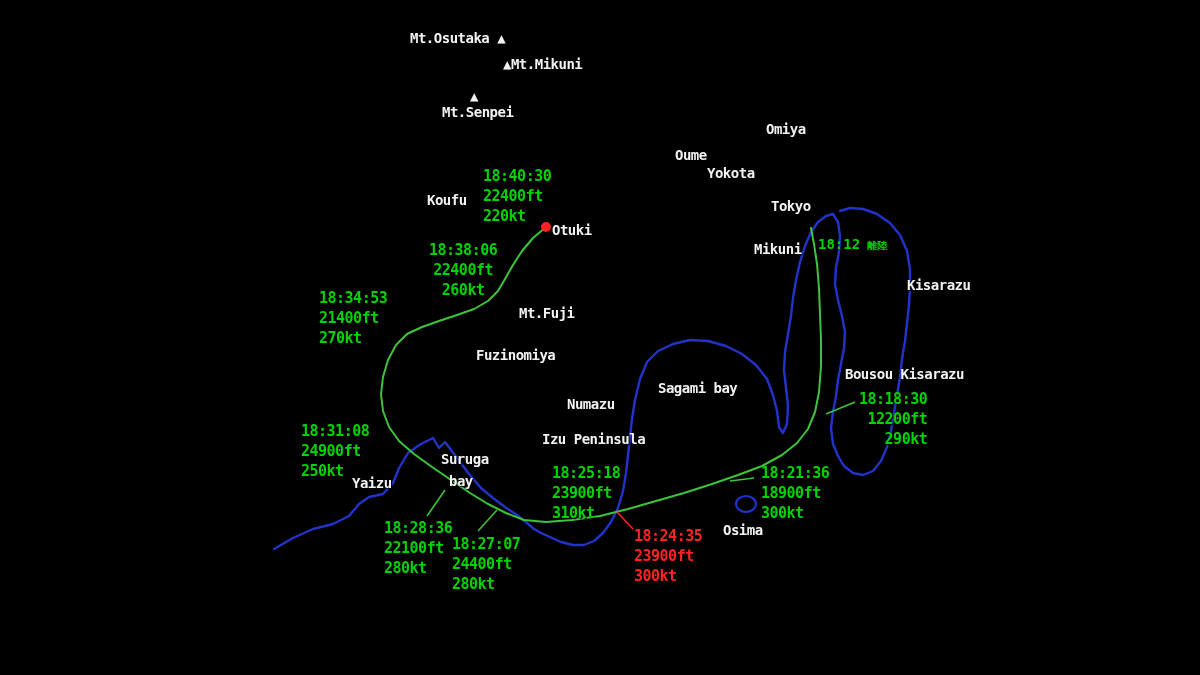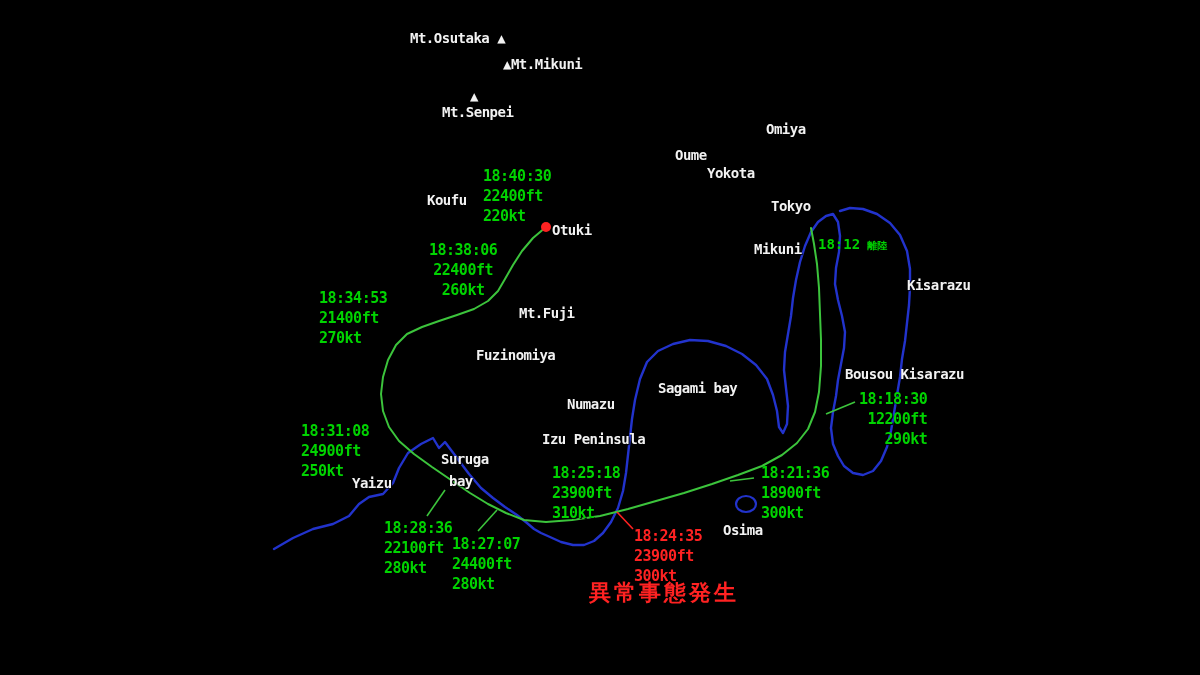--- a/index.html
+++ b/index.html
@@ -137,14 +137,13 @@
         <div>18:24:35</div>
         <div>23900ft</div>
         <div>300kt</div>
       </div>
     </div>
 
   <div class="takeoff" id="takeoff" style="left: 777px; top: 236px;">
     <span>18:12</span><span class="jp">離陸</span>
   </div>
 
-  <div class="alert-message" id="alert-msg" style="left: 548px; top: 578px;">異常事態発生</div>
 </div>
 
 </body></html>

